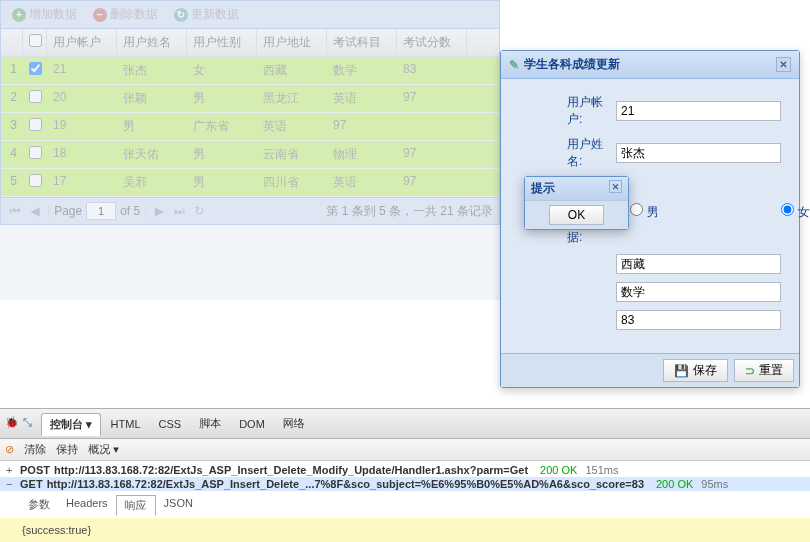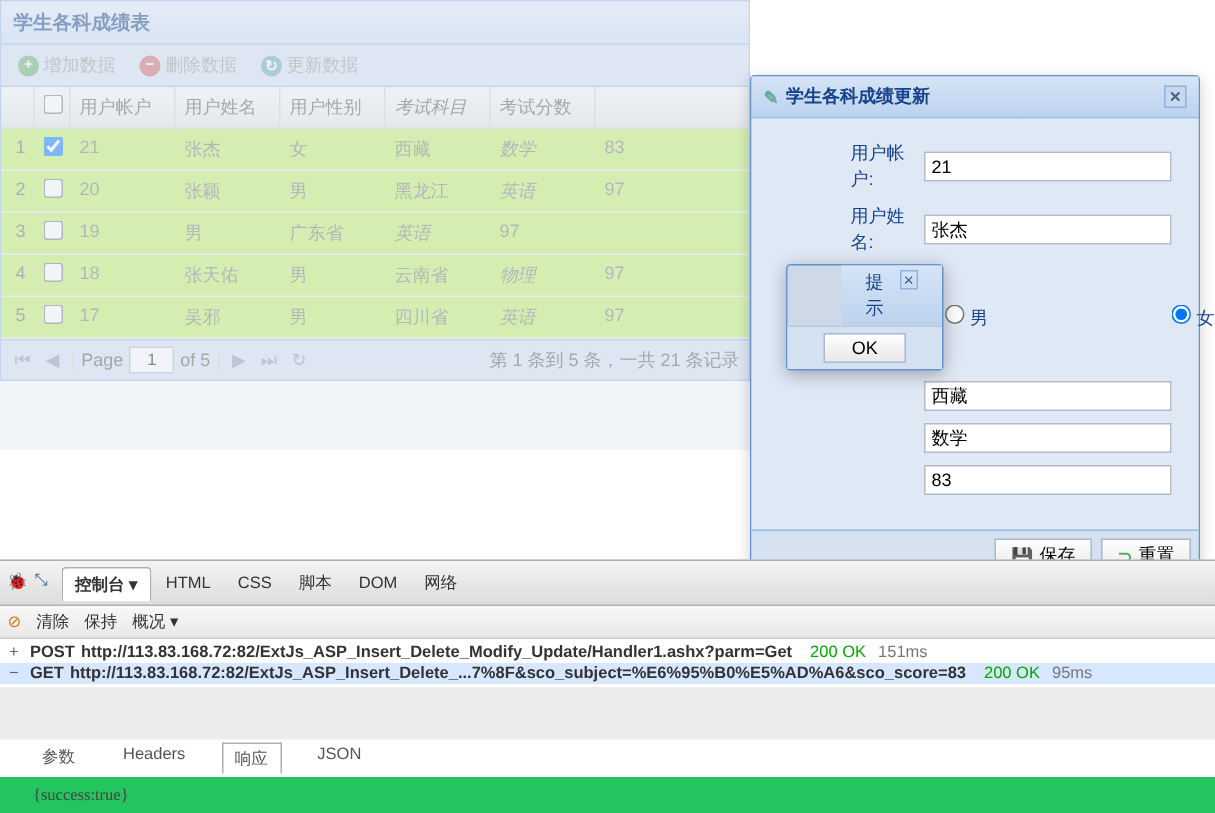--- a/index.html
+++ b/index.html
@@ -13,21 +13,21 @@
 .ic { width: 14px; height: 14px; display: inline-flex; align-items: center; justify-content: center; border-radius: 50%; font-size: 10px; color: #fff; font-weight: bold; }
 .ic-add { background: #6a6; }
 .ic-del { background: #c66; }
 .ic-upd { background: #6aa; }
 
 .grid { background: #bef264; }
 .grid-head { display: flex; background: linear-gradient(#f9f9f9,#e3e4e6); border-bottom: 1px solid #d0d0d0; }
 .gh { padding: 5px 6px; border-right: 1px solid #d0d0d0; color: #555; font-size: 12px; }
 .col-n { width: 22px; text-align: right; }
 .col-ck { width: 24px; text-align: center; }
-.c1 { width: 70px; } .c2 { width: 70px; } .c3 { width: 70px; } .c4 { width: 70px; } .c5 { width: 70px; font-style: italic; } .c6 { width: 70px; }
+.c1 { width: 70px; } .c2 { width: 70px; } .c3 { width: 70px; } .c4 { width: 70px; } .c5 { width: 70px; } .c6 { width: 70px; }
 .grid-body .row { display: flex; border-bottom: 1px solid #ededed; }
 .cell { padding: 5px 6px; color: #777; font-size: 12px; }
 .row-num { color: #666; }
 input[type=checkbox] { cursor: pointer; }
 
 .paging { background: #d3e1f1; border-top: 1px solid #99bbe8; padding: 4px 6px; display: flex; align-items: center; gap: 4px; color: #555; }
 .paging .spacer { flex: 1; }
 .pg-btn { width: 16px; height: 16px; display: inline-flex; align-items: center; justify-content: center; color: #8899aa; cursor: pointer; }
 .page-input { width: 30px; height: 18px; border: 1px solid #b5b8c8; text-align: center; font-size: 11px; }
 
@@ -40,21 +40,21 @@
 .form-row label { width: 85px; color: #15428b; text-align: left; margin-left: 48px; }
 .form-row .txt { flex: 1; height: 20px; border: 1px solid #b5b8c8; background: #fff; padding: 0 4px; font-size: 12px; }
 .form-row .radios { display: flex; gap: 18px; align-items: center; }
 .win-footer { background: #d3e1f1; border-top: 1px solid #99bbe8; padding: 5px; display: flex; justify-content: flex-end; gap: 6px; }
 .btn { background: linear-gradient(#fff,#e7e7e7); border: 1px solid #abb9d3; padding: 2px 10px; cursor: pointer; display: flex; align-items: center; gap: 4px; font-size: 12px; }
 .ic-save { color: #5b8ed0; }
 .ic-reset { color: #5aad5a; font-weight: bold; }
 
 
 .alert { position: absolute; width: 105px; border: 1px solid #6593cf; background: #ced9e7; border-radius: 3px; box-shadow: 0 3px 12px rgba(0,0,0,.3); }
-.alert-head { background: linear-gradient(#d6e4f5,#bcd2ee); padding: 3px 16px; color: #15428b; font-weight: normal; display: flex; margin-left: 36px; }
+.alert-head { background: linear-gradient(#d6e4f5,#bcd2ee); padding: 3px 6px; color: #15428b; font-weight: bold; display: flex; }
 .alert-head .close { margin-left: auto; width: 13px; height: 13px; border: 1px solid #8db2e3; color: #45638a; font-size: 9px; display: flex; align-items: center; justify-content: center; cursor: pointer; }
 .alert-body { background: #dfe9f6; padding: 8px 10px; color: #333; }
 .alert-foot { background: #d3e1f1; padding: 4px; display: flex; justify-content: center; border-top: 1px solid #bac8dc; }
 .alert-foot .btn { padding: 2px 18px; }
 
 
 .mask { position: absolute; left: 0; top: 0; width: 500px; height: 300px; background: rgba(230,235,242,.55); }
 
 
 .fb { position: absolute; left: 0; bottom: 0; width: 810px; background: #ececec; border-top: 1px solid #b0b0b0; font-size: 11px; }
@@ -65,31 +65,30 @@
 .fb-sub { display: flex; align-items: center; padding: 3px 5px; gap: 10px; background: linear-gradient(#f8f8f8,#e8e8e8); border-bottom: 1px solid #ccc; }
 .fb-sub span { cursor: pointer; }
 .fb-net { background: #fff; padding: 2px 0; }
 .fb-line { padding: 1px 6px; display: flex; align-items: center; gap: 4px; }
 .fb-line .method { font-weight: bold; }
 .fb-line .url { font-weight: bold; text-align: center; }
 .fb-line .status { color: #0a0; margin-left: 8px; }
 .fb-line .time { color: #777; margin-left: 4px; }
 .fb-line.sel { background: #d6e7ff; }
 .fb-expand { width: 10px; color: #666; }
-.fb-subtabs { display: flex; padding: 2px 20px; gap: 16px; background: #fff; margin-top: 35px; }
+.fb-subtabs { display: flex; padding: 2px 20px; gap: 0; background: #fff; }
 .fb-subtab { padding: 2px 8px; color: #555; cursor: pointer; }
 .fb-subtab.active { border: 1px solid #b0b0b0; border-bottom-color: #fff; background: #fff; }
-.fb-resp { background: #22c55e; padding: 6px 22px; font-family: Liberation Serif, serif; color: #444; }
+.fb-resp { background: #fef9c3; padding: 6px 22px; font-family: Liberation Sans, sans-serif; color: #444; }
 .stop-ic { color: #d37a16; }
 </style>
 </head>
 <body>
 
 <div class="main-panel" style="width:500px;">
-  <div class="panel-header">学生各科成绩表</div>
   <div class="toolbar">
     <div class="toolbar-btn">
         <span class="ic ic-add">+</span>
         <span>增加数据</span>
       </div>
     <div class="toolbar-btn">
         <span class="ic ic-del">−</span>
         <span>删除数据</span>
       </div>
     <div class="toolbar-btn">
@@ -97,20 +96,21 @@
         <span>更新数据</span>
       </div>
   </div>
   <div class="grid">
     <div class="grid-head">
       <div class="gh col-n"></div>
       <div class="gh col-ck"><input type="checkbox" style=""></div>
       <div class="gh c1">用户帐户</div>
       <div class="gh c2">用户姓名</div>
       <div class="gh c3">用户性别</div>
+      <div class="gh c4">用户地址</div>
       <div class="gh c5">考试科目</div>
       <div class="gh c6">考试分数</div>
     </div>
     <div class="grid-body" id="grid-body">
         <div class="row">
           <div class="cell col-n row-num">1</div>
           <div class="cell col-ck"><input type="checkbox" checked="" style=""></div>
           <div class="cell c1">21</div>
           <div class="cell c2">张杰</div>
           <div class="cell c3">女</div>

